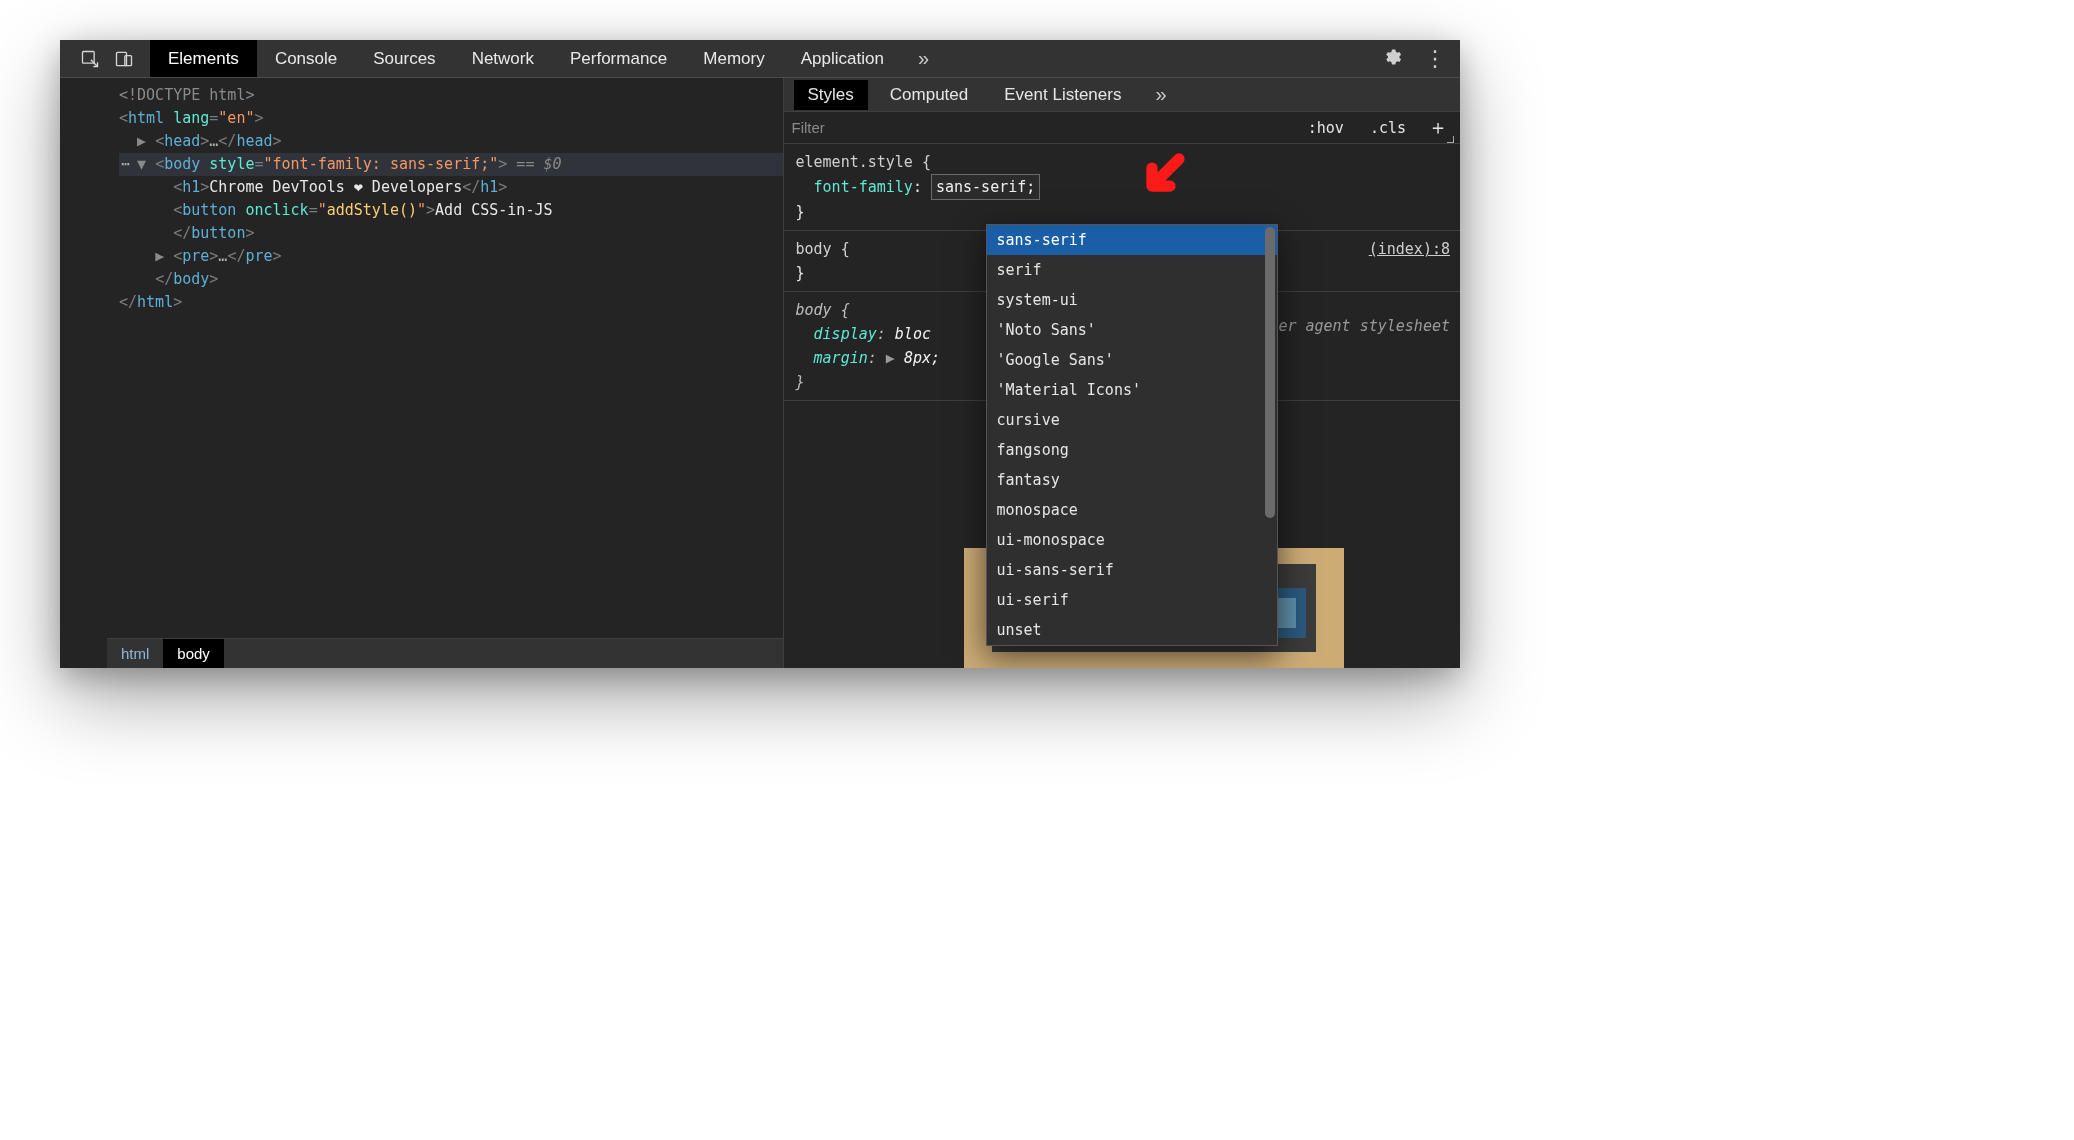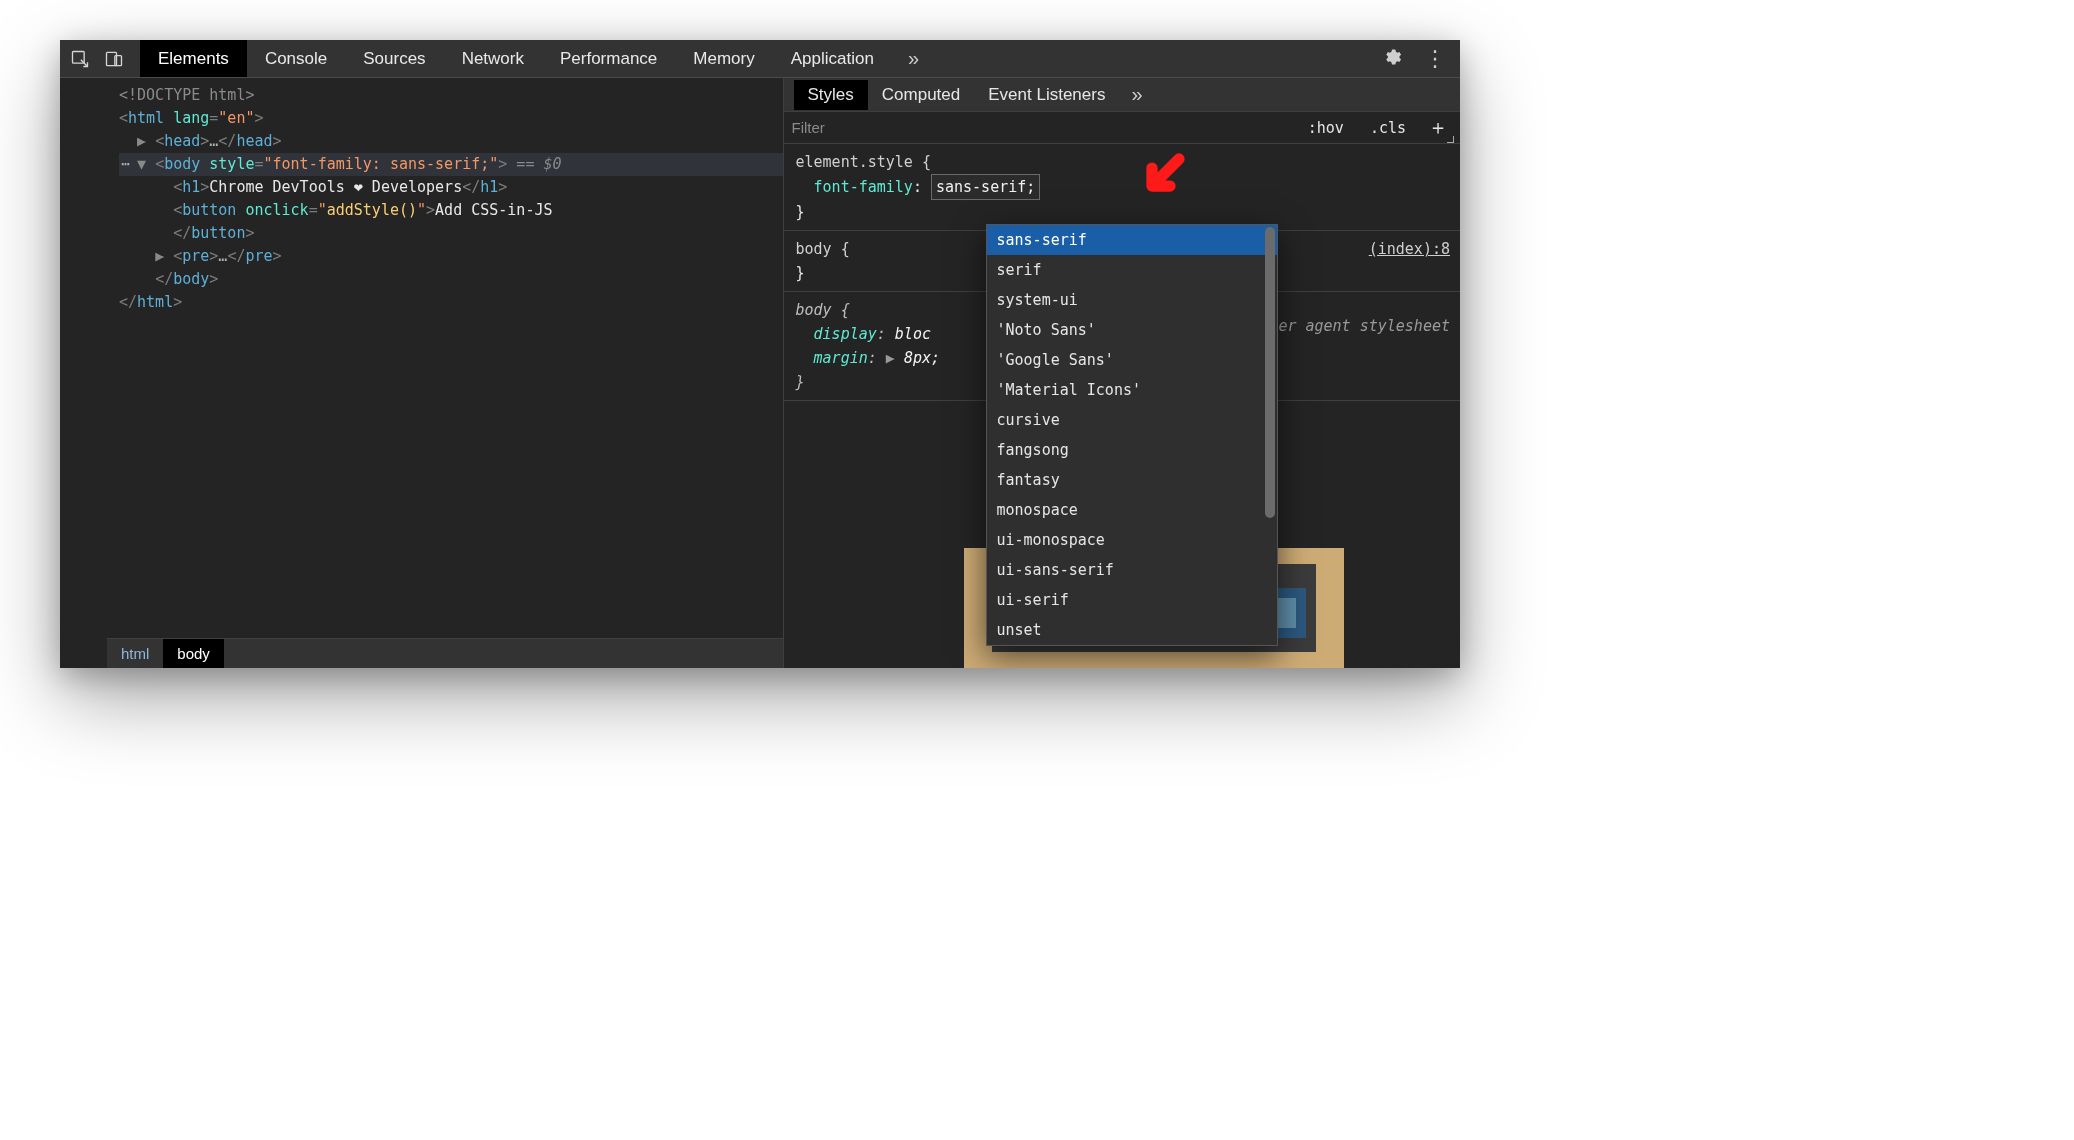--- a/index.html
+++ b/index.html
@@ -35,21 +35,21 @@
     position: absolute; left: 0; right: 0; text-align: center;
     color: #b8b8b8; font-size: 14px; pointer-events: none;
   }
 
   
   .toolbar {
     display: flex; align-items: center;
     background: #333333;
     height: 38px;
     border-bottom: 1px solid #4b4b4b;
-    padding: 0 6px 0 6px;
+    padding: 0 6px 0 16px;
     gap: 6px;
   }
   .tb-icon {
     width: 28px; height: 28px; display: flex; align-items: center; justify-content: center;
     color: #d5d5d5; cursor: pointer;
   }
   .tb-icon svg { width: 20px; height: 20px; stroke: currentColor; fill: none; stroke-width: 1.6; }
   .tabs { display: flex; align-items: stretch; height: 100%; margin-left: 6px; }
   .tab {
     padding: 0 18px; color: #e9e9e9; font-size: 17px;
@@ -100,21 +100,21 @@
     display:flex; align-items: stretch; font-size: 15px;
     background:#333;
   }
   .crumb { padding: 4px 14px; color:#8fb7d6; display:flex; align-items:center; cursor:pointer;}
   .crumb.active { background:#000; color:#fff; }
 
   
   .subtabs {
     display:flex; align-items:center; height: 34px;
     border-bottom: 1px solid #3f3f3f; background:#333;
-    padding: 0 10px;
+    gap: 8px; padding: 0 10px;
   }
   .subtab { color:#e6e6e6; font-size:17px; padding: 5px 14px; cursor:pointer; }
   .subtab.active { background:#000; }
   .subtabs .more-chevrons { margin-left: 2px; }
 
   
   .filterrow {
     display:flex; align-items:center; height: 32px;
     border-bottom: 1px solid #3f3f3f; padding: 0 8px;
     gap: 10px;

